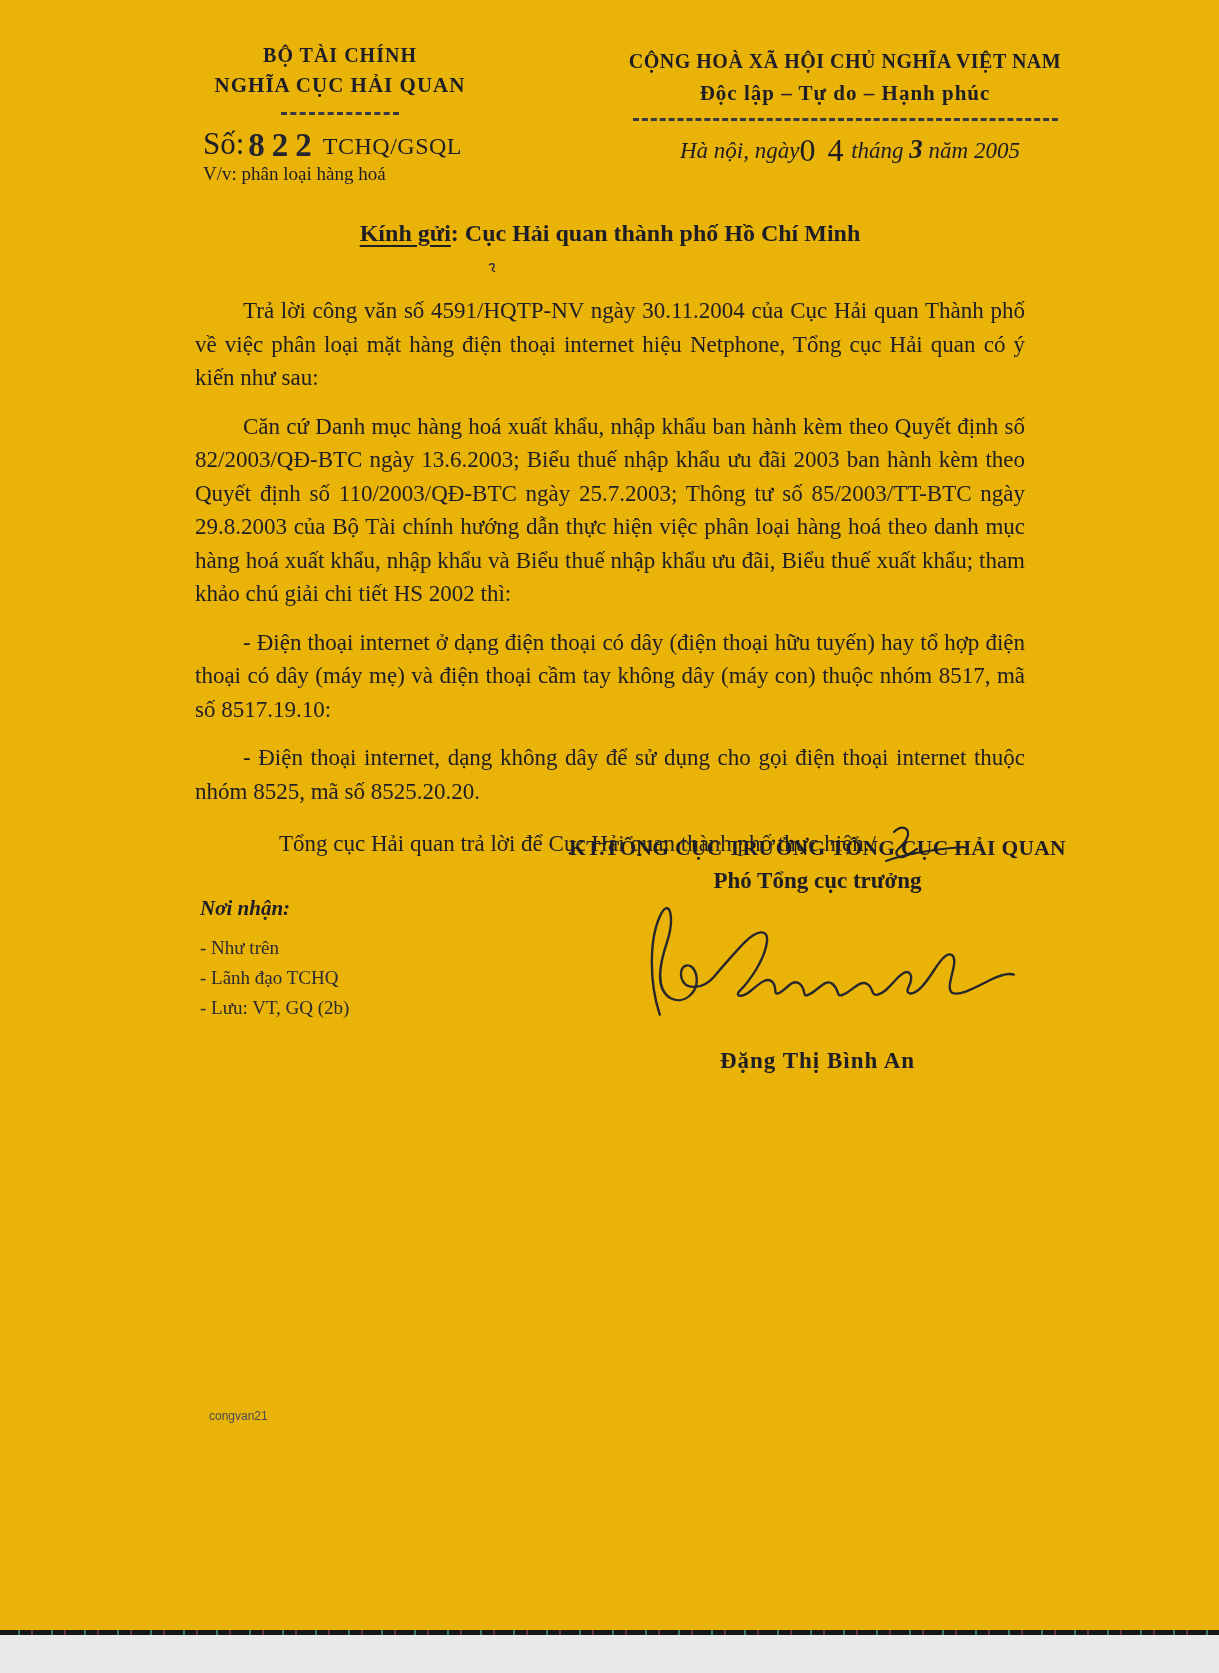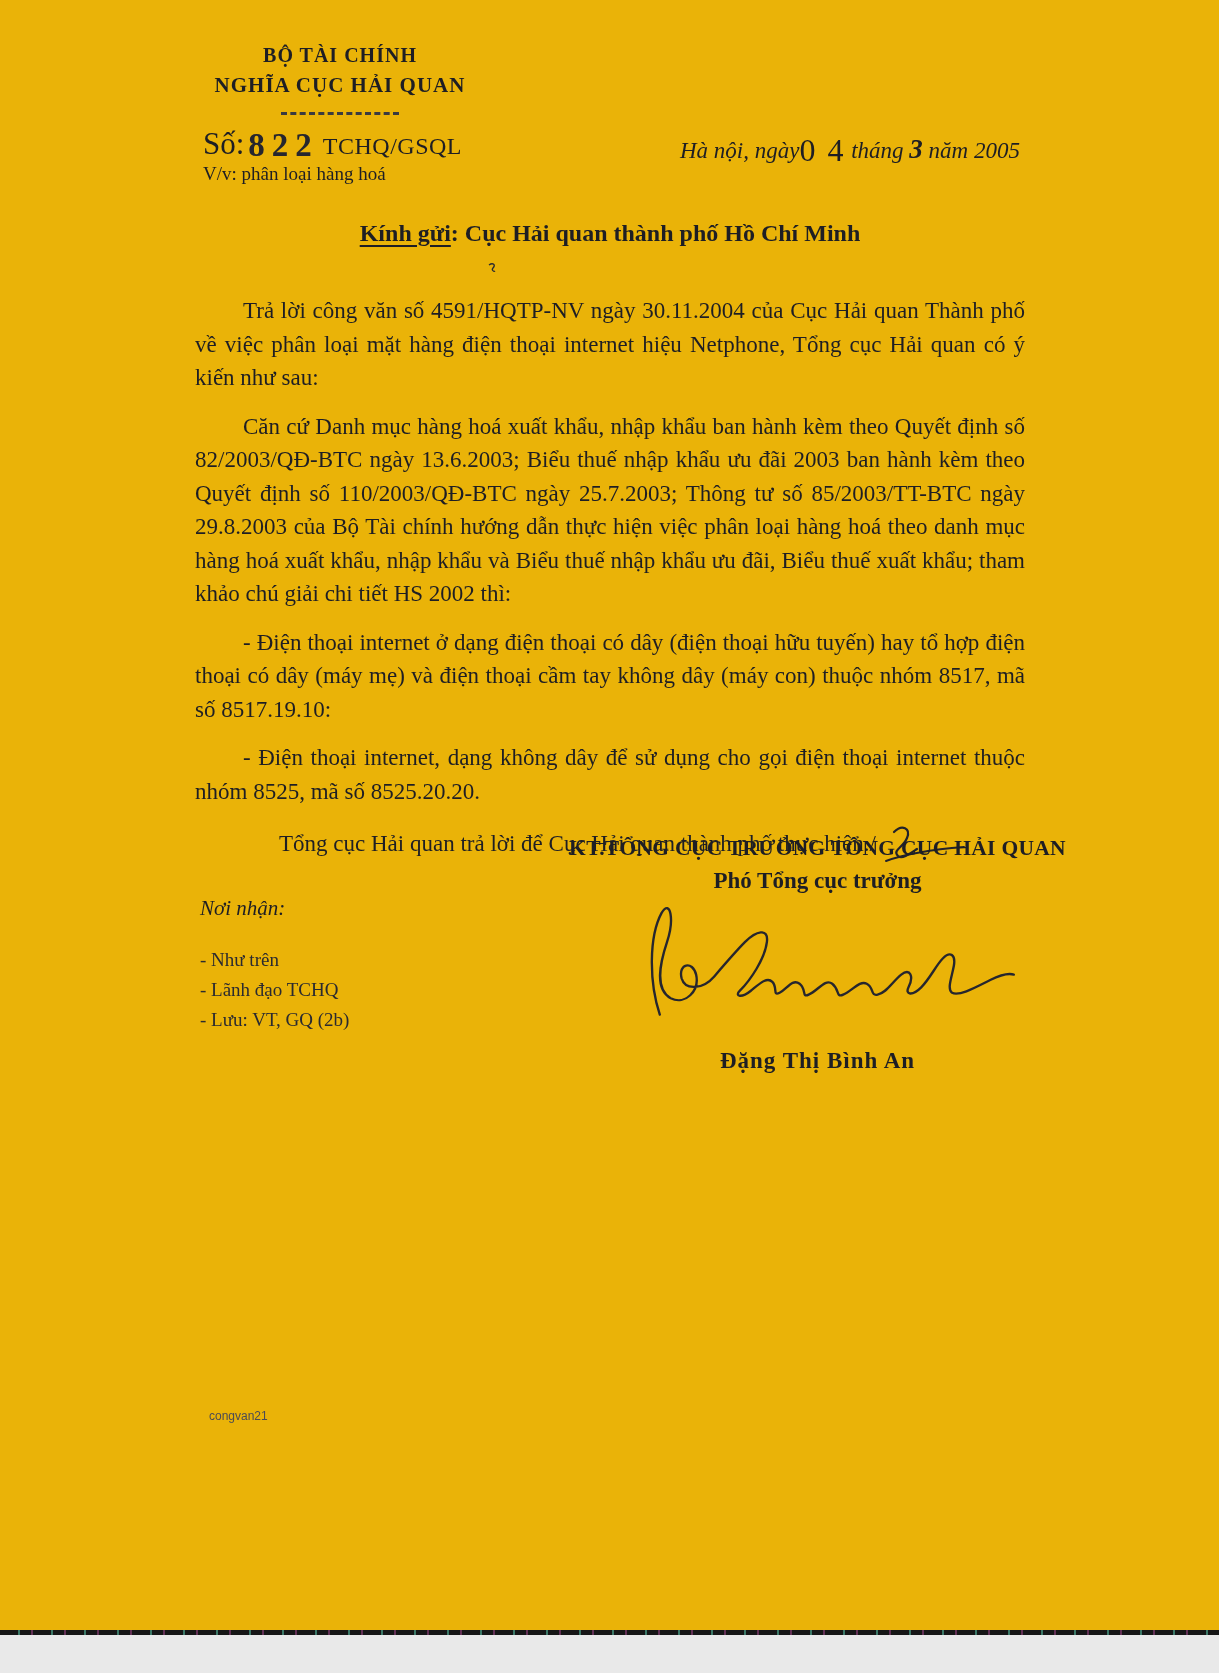--- a/index.html
+++ b/index.html
@@ -40,21 +40,21 @@
   .body p.closing { text-indent:84px; margin-bottom:0; }
   .flourish { display:inline-block; vertical-align:-14px; margin-left:4px; }
   
   .signblock { position:absolute; left:505px; top:836px; width:625px; text-align:center; }
   .signblock .title { font-size:21.5px; font-weight:bold; letter-spacing:.3px; }
   .signblock .role { font-size:23px; font-weight:bold; margin-top:7px; }
   .signature-svg { display:block; margin:8px auto 0 110px; }
   .signer { font-size:23px; font-weight:bold; margin-top:28px; letter-spacing:1px; }
   
   .recipients { position:absolute; left:200px; top:893px; font-size:19px; line-height:30px; }
-  .recipients .lbl { font-size:21px; font-weight:normal; font-style:italic; margin-bottom:22px; }
+  .recipients .lbl { font-size:21px; font-weight:bold; font-style:italic; margin-bottom:10px; }
   .recipients .item { color:#2a2a30; }
   
   .footnote { position:absolute; left:209px; top:1409px; font-size:12px; color:#4b4b55;
               font-family:"Liberation Sans", sans-serif; }
   .scan-strip { position:absolute; left:0; bottom:0; width:1219px; height:5px;
     background:
       repeating-linear-gradient(90deg, transparent 0 18px, rgba(90,200,170,.55) 18px 20px,
         transparent 20px 31px, rgba(190,80,160,.45) 31px 33px) ,
       linear-gradient(90deg,#161616 0 100%);
   }
@@ -69,20 +69,25 @@
     <div class="l2">NGHĨA CỤC HẢI QUAN</div>
     <div class="divider"></div>
   </div>
   <div class="docnum">
     <span class="lbl">Số:</span>
     <span class="stamp">822</span>
     <span class="suffix">TCHQ/GSQL</span>
   </div>
   <div class="subject">V/v: phân loại hàng hoá</div>
 
+  <div class="national">
+    <div class="l1">CỘNG HOÀ XÃ HỘI CHỦ NGHĨA VIỆT NAM</div>
+    <div class="l2">Độc lập – Tự do – Hạnh phúc</div>
+    <div class="divider"></div>
+  </div>
   <div class="dateline">
     <span>Hà nội, ngày</span><span class="stamp-day">0 4</span>
     <span>tháng</span>
     <span class="hand-month">3</span>
     <span>năm 2005</span>
   </div>
 
   <div class="salutation">
     <span class="ul">Kính gửi</span><span>: Cục Hải quan thành phố Hồ Chí Minh</span>
   </div>

